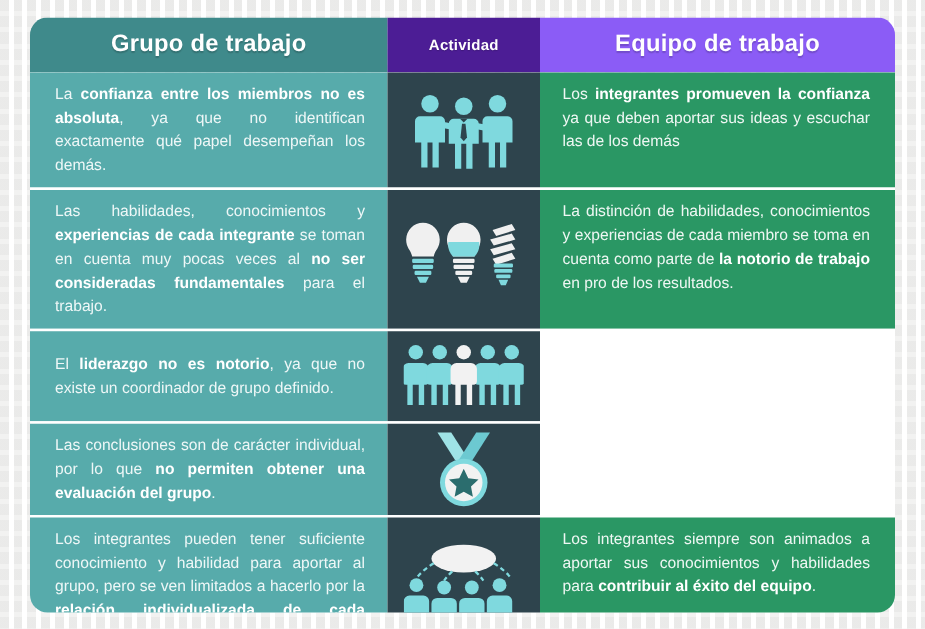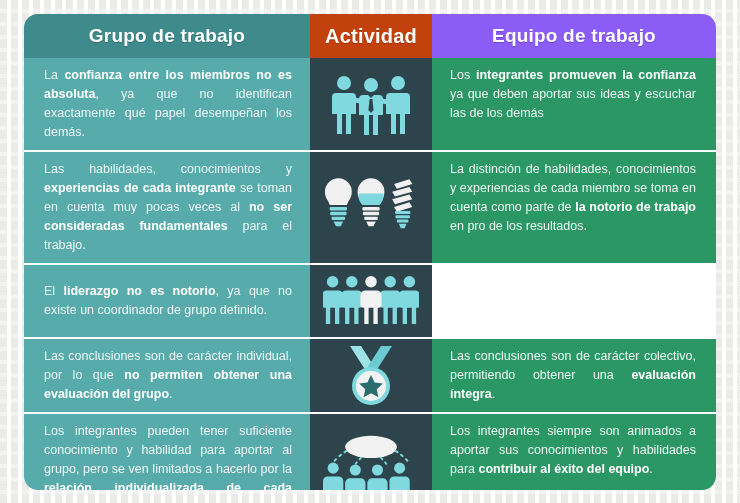--- a/index.html
+++ b/index.html
@@ -44,21 +44,21 @@
     display: flex;
     align-items: center;
     justify-content: center;
     color: #ffffff;
     font-weight: bold;
     font-size: 19px;
     letter-spacing: 0.2px;
     text-shadow: 0 1px 1px rgba(0,0,0,0.18);
   }
   .h-left   { flex: 0 0 286px; background: #3f8a8b; }
-  .h-mid    { flex: 0 0 122px; background: #c2410c; font-size: 20px; }
+  .h-mid    { flex: 0 0 122px; background: #4c1d95; font-size: 12px; }
   .h-right  { flex: 1 1 auto;  background: #8b5cf6; }
 
   
   .body-area {
     flex: 1 1 auto;
     display: flex;
     flex-direction: column;
     background: #ffffff;
   }
   .row {
@@ -249,23 +249,20 @@
             <path d="M14 2 h11 l14 22 h-11 z" fill="#9fe3e6"></path>
             <path d="M56 2 h-11 l-14 22 h11 z" fill="#6cc9d1"></path>
 
             <circle cx="35" cy="42" r="19" fill="#7fd9de"></circle>
             <circle cx="35" cy="42" r="15" fill="#f2f2f2"></circle>
 
             <path d="M35 31 l3.6 7.5 l8.2 1 l-6 5.7 l1.5 8.1 l-7.3 -4 l-7.3 4 l1.5 -8.1 l-6 -5.7 l8.2 -1 z" fill="#2b6d6e"></path>
           </svg>
         </span>
       </div>
-      <div class="cell-right">
-        <p class="txt right-col">Las conclusiones son de carácter colectivo, permitiendo obtener una <b>evaluación íntegra</b>.</p>
-      </div>
     </div>
 
     <div class="row">
       <div class="cell-left">
         <p class="txt">Los integrantes pueden tener suficiente conocimiento y habilidad para aportar al grupo, pero se ven limitados a hacerlo por la <b>relación individualizada de cada miembro</b>.</p>
       </div>
       <div class="cell-mid">
         <span class="icon-wrap">
           <svg width="104" height="76" viewBox="0 0 104 76">
 

